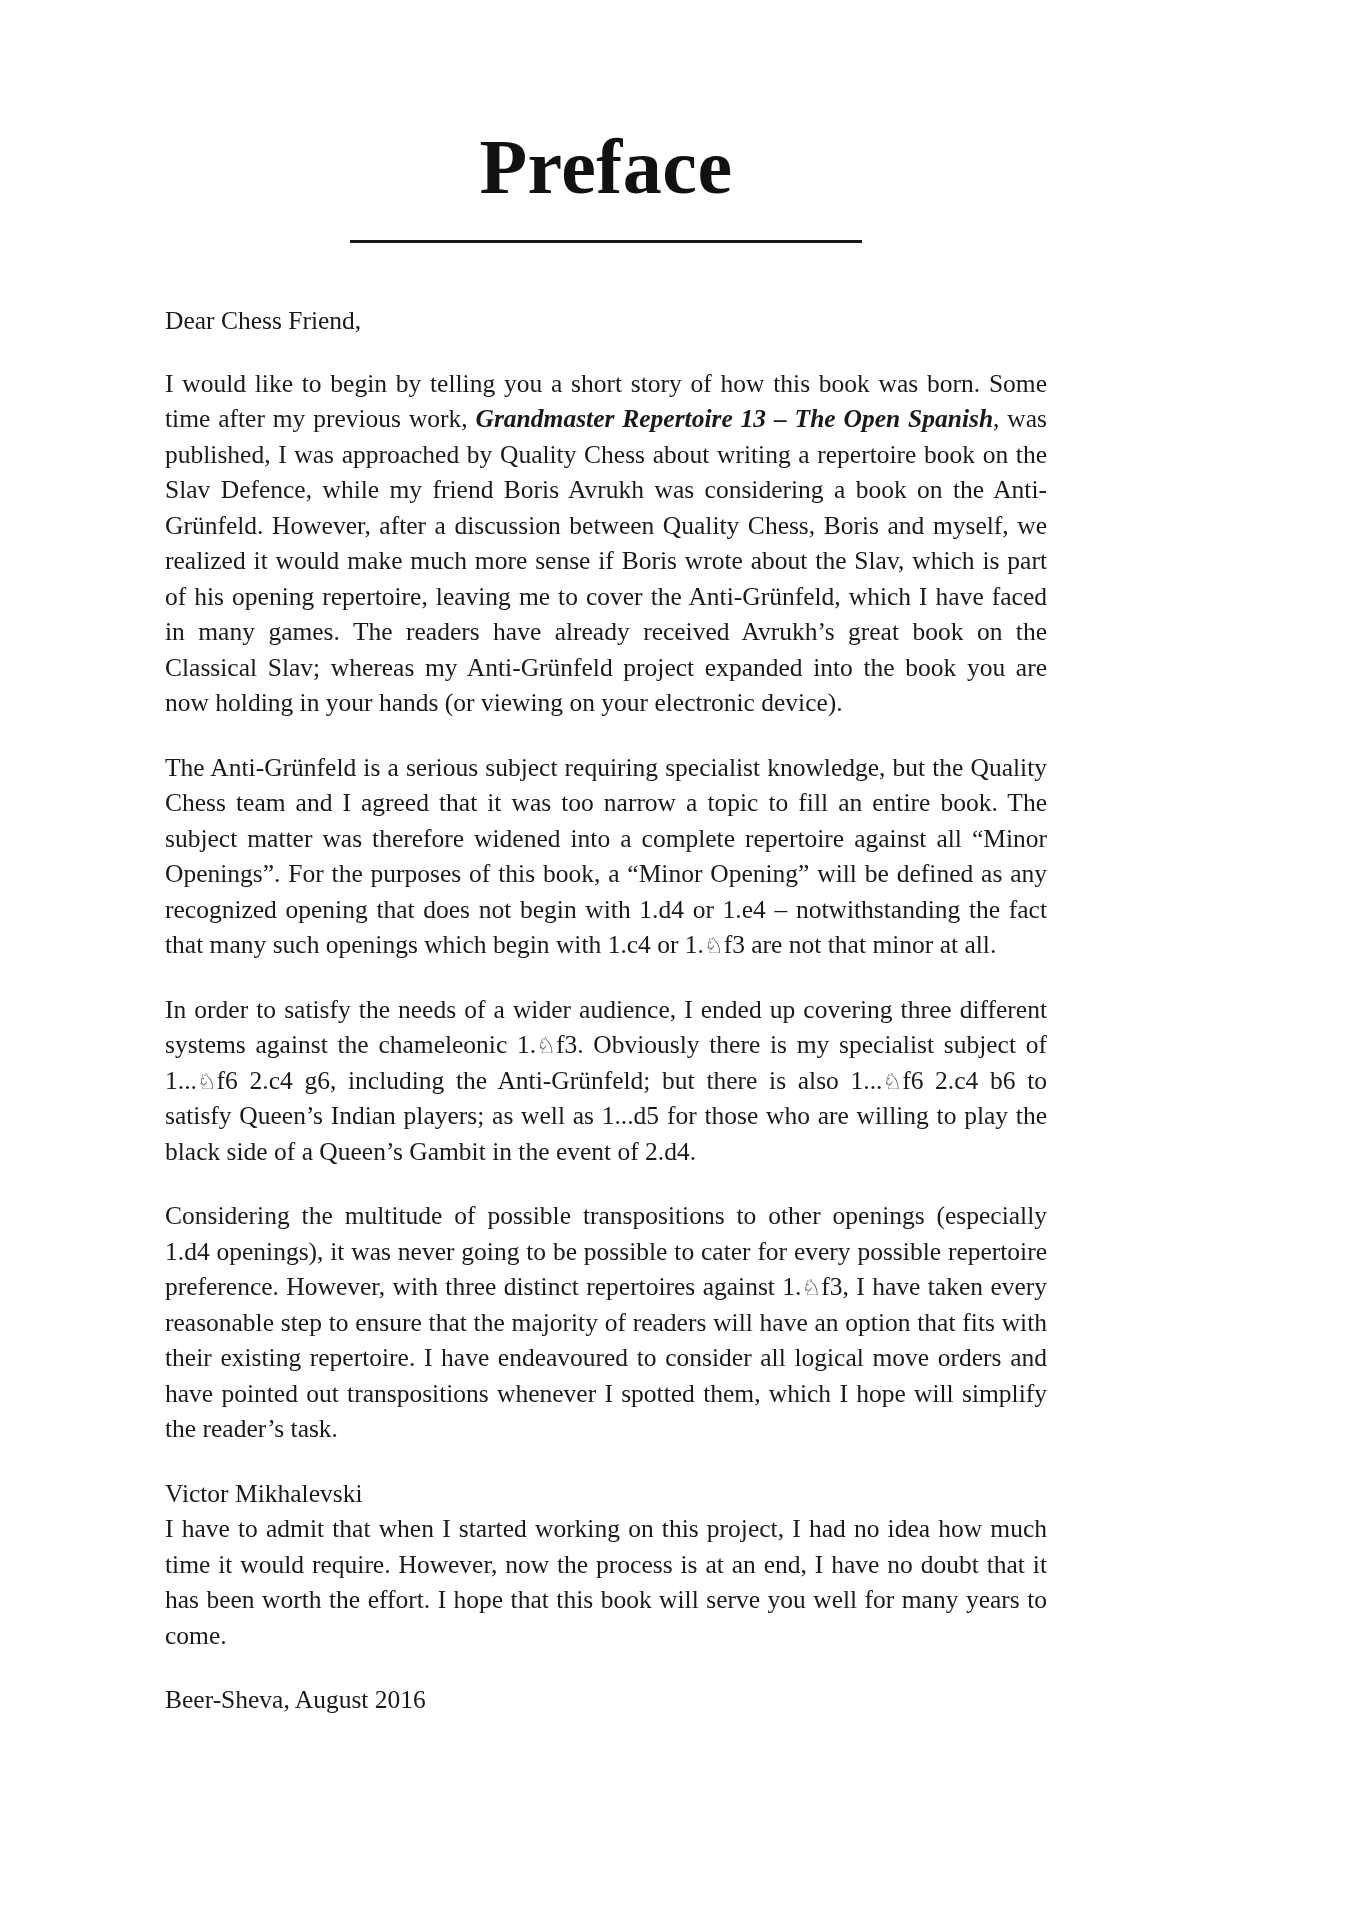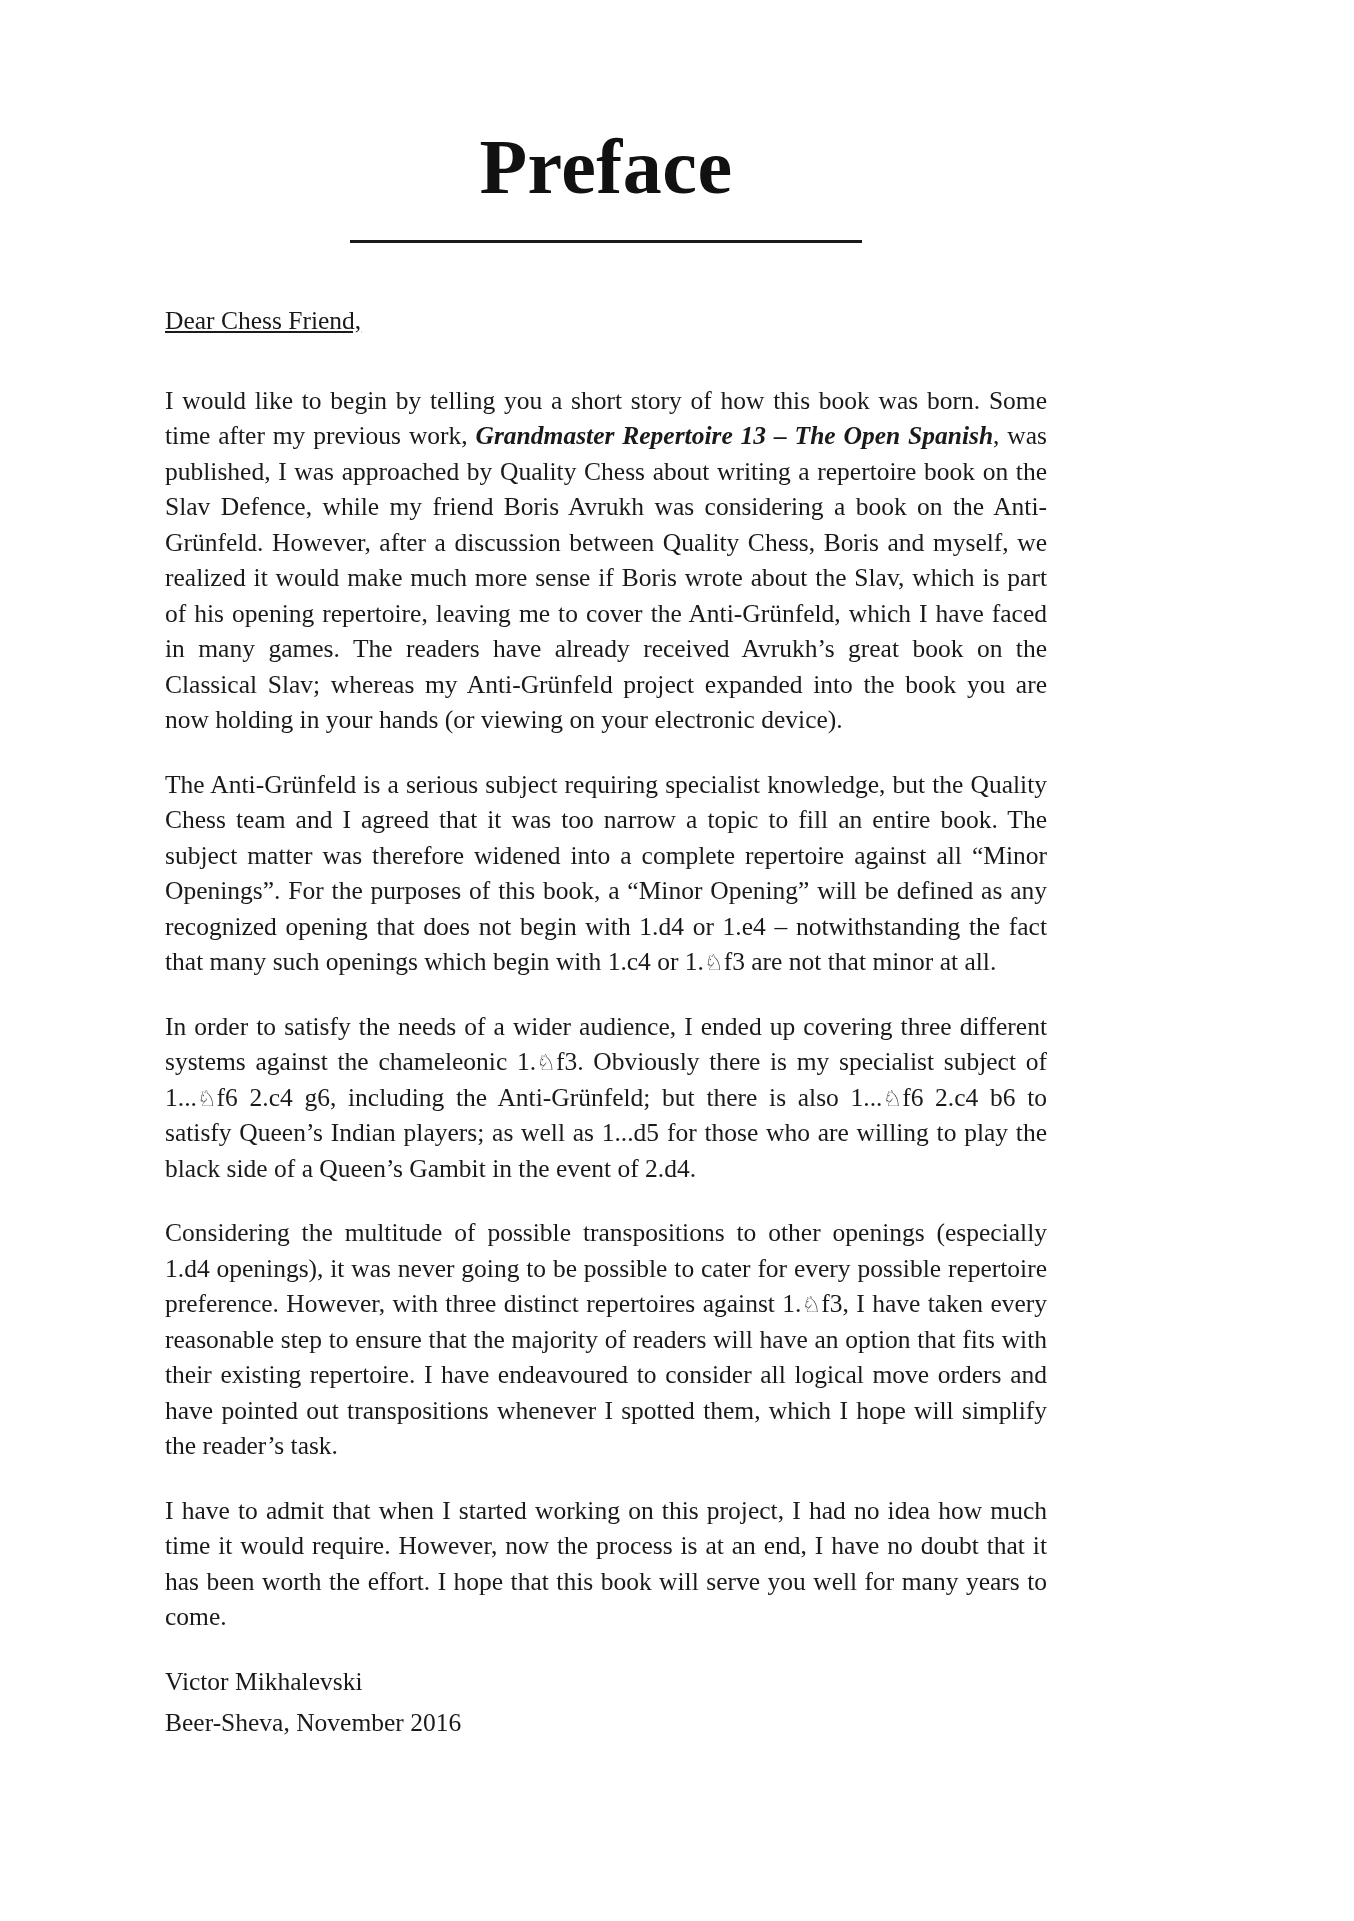--- a/index.html
+++ b/index.html
@@ -48,22 +48,21 @@
   p.para {
     margin: 0 0 29px 0;
     font-size: 25.5px;
     line-height: 35.5px;
     text-align: justify;
     text-justify: inter-word;
     hyphens: none;
   }
   p.para.salutation {
     text-align: left;
-    margin-bottom: 44px;
-    text-decoration: underline;
+    margin-bottom: 27px;
   }
   p.para.signoff {
     text-align: left;
     margin-bottom: 0;
     margin-top: 6px;
   }
   .it {
     font-style: italic;
     font-weight: bold;
   }
@@ -88,19 +87,19 @@
     <p class="para salutation">Dear Chess Friend,</p>
 
     <p class="para"><span>I would like to begin by telling you a short story of how this book was born. Some time after my previous work, </span><span class="it">Grandmaster Repertoire 13 – The Open Spanish</span><span>, was published, I was approached by Quality Chess about writing a repertoire book on the Slav Defence, while my friend Boris Avrukh was considering a book on the Anti-Grünfeld. However, after a discussion between Quality Chess, Boris and myself, we realized it would make much more sense if Boris wrote about the Slav, which is part of his opening repertoire, leaving me to cover the Anti-Grünfeld, which I have faced in many games. The readers have already received Avrukh’s great book on the Classical Slav; whereas my Anti-Grünfeld project expanded into the book you are now holding in your hands (or viewing on your electronic device).</span></p>
 
     <p class="para"><span>The Anti-Grünfeld is a serious subject requiring specialist knowledge, but the Quality Chess team and I agreed that it was too narrow a topic to fill an entire book. The subject matter was therefore widened into a complete repertoire against all “Minor Openings”. For the purposes of this book, a “Minor Opening” will be defined as any recognized opening that does not begin with 1.d4 or 1.e4 – notwithstanding the fact that many such openings which begin with 1.c4 or 1.</span><span class="knight">♘</span><span>f3 are not that minor at all.</span></p>
 
     <p class="para"><span>In order to satisfy the needs of a wider audience, I ended up covering three different systems against the chameleonic 1.</span><span class="knight">♘</span><span>f3. Obviously there is my specialist subject of 1...</span><span class="knight">♘</span><span>f6 2.c4 g6, including the Anti-Grünfeld; but there is also 1...</span><span class="knight">♘</span><span>f6 2.c4 b6 to satisfy Queen’s Indian players; as well as 1...d5 for those who are willing to play the black side of a Queen’s Gambit in the event of 2.d4.</span></p>
 
     <p class="para"><span>Considering the multitude of possible transpositions to other openings (especially 1.d4 openings), it was never going to be possible to cater for every possible repertoire preference. However, with three distinct repertoires against 1.</span><span class="knight">♘</span><span>f3, I have taken every reasonable step to ensure that the majority of readers will have an option that fits with their existing repertoire. I have endeavoured to consider all logical move orders and have pointed out transpositions whenever I spotted them, which I hope will simplify the reader’s task.</span></p>
 
+    <p class="para signoff">Victor Mikhalevski</p>
+
     <p class="para">I have to admit that when I started working on this project, I had no idea how much time it would require. However, now the process is at an end, I have no doubt that it has been worth the effort. I hope that this book will serve you well for many years to come.</p>
-
-    <p class="para signoff">Victor Mikhalevski</p>
-    <p class="para signoff">Beer-Sheva, November 2016</p>
+    <p class="para signoff">Beer-Sheva, August 2016</p>
 
   </div>
 </div>
 
 </body></html>

